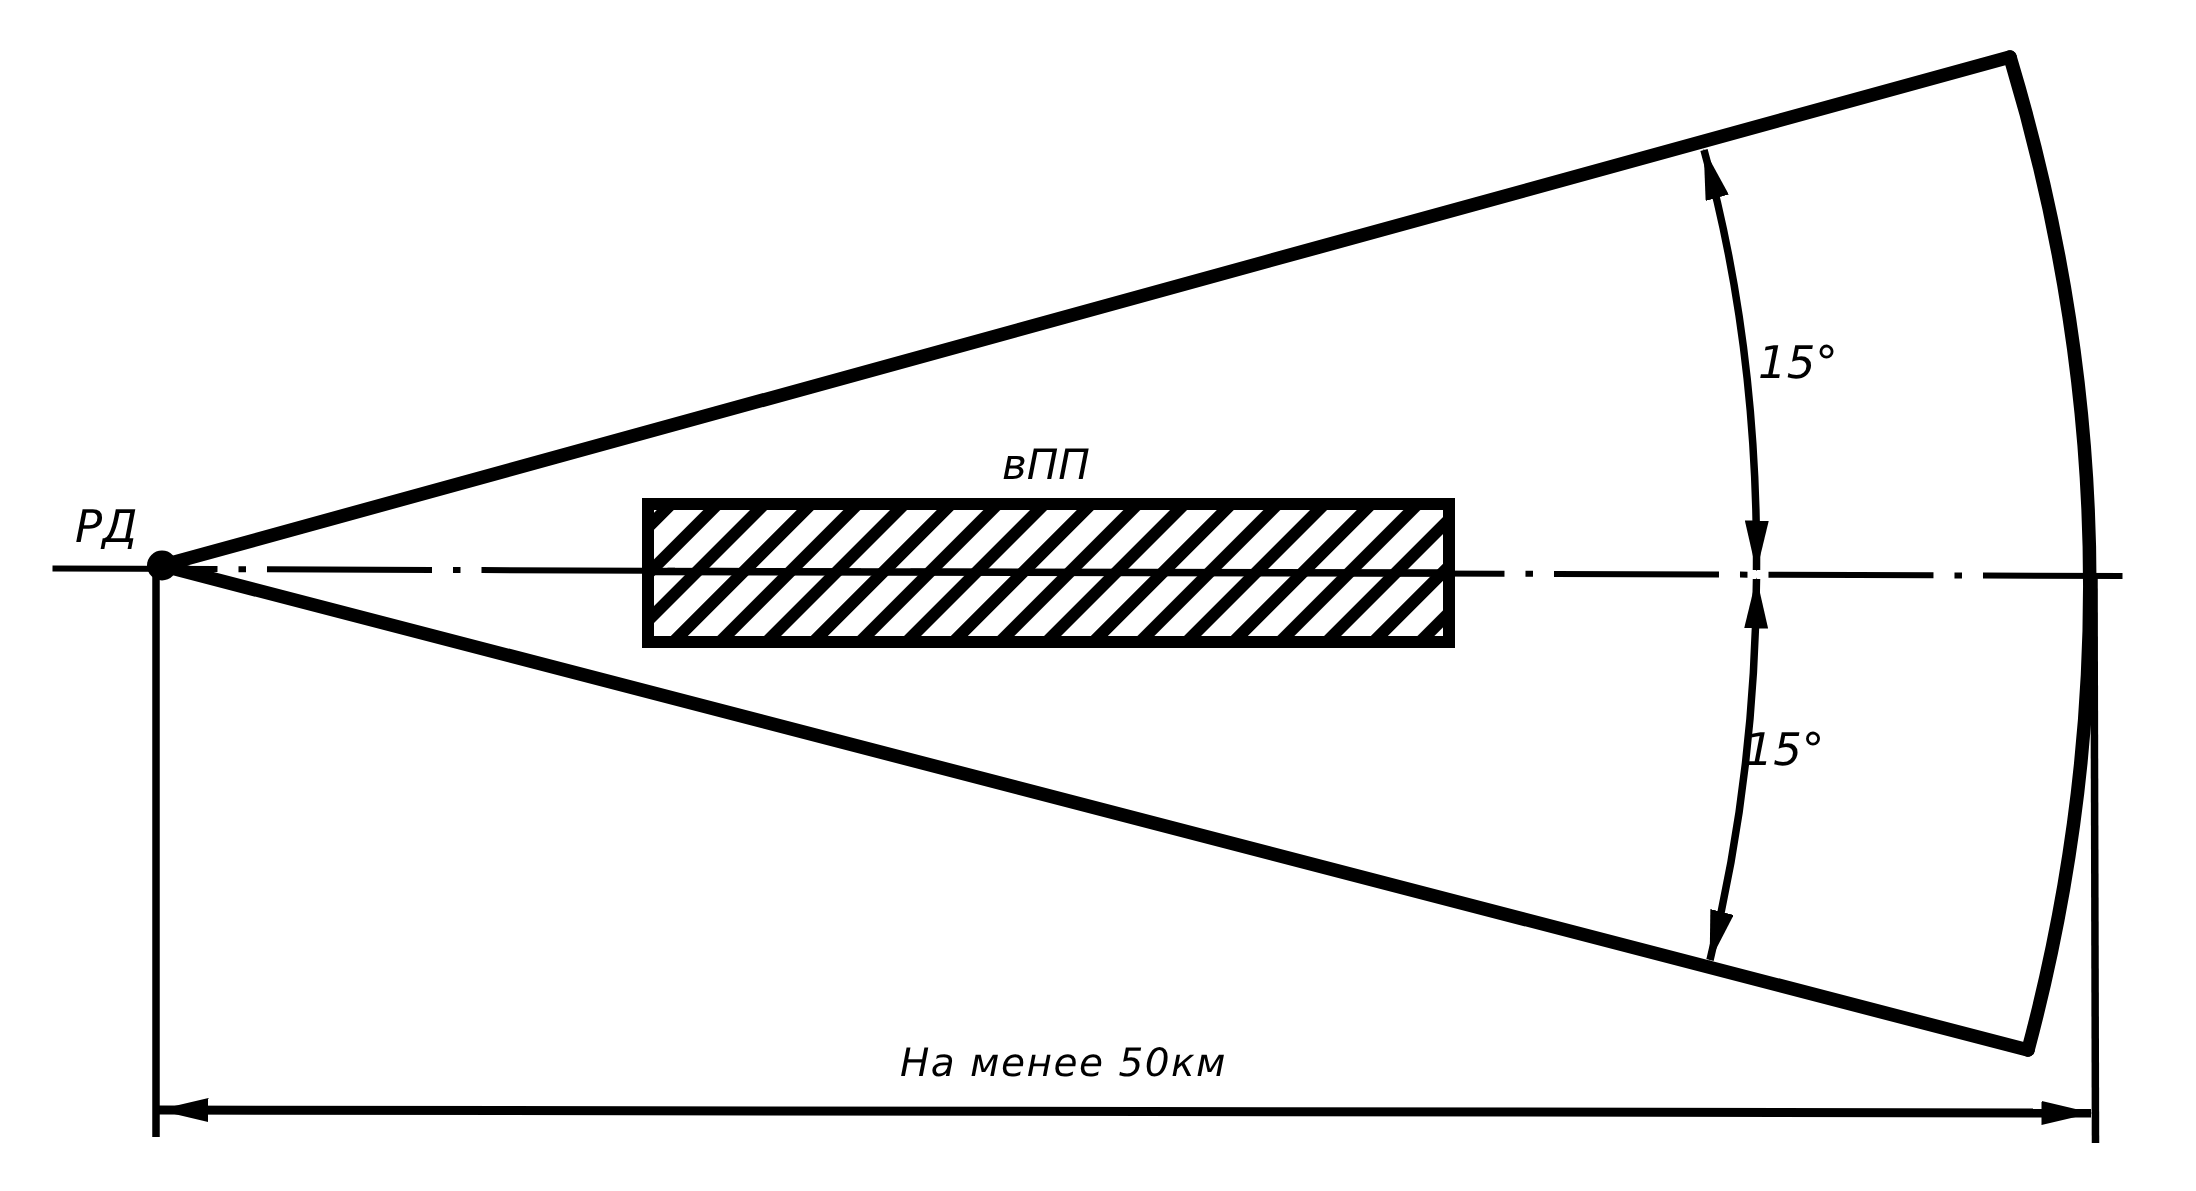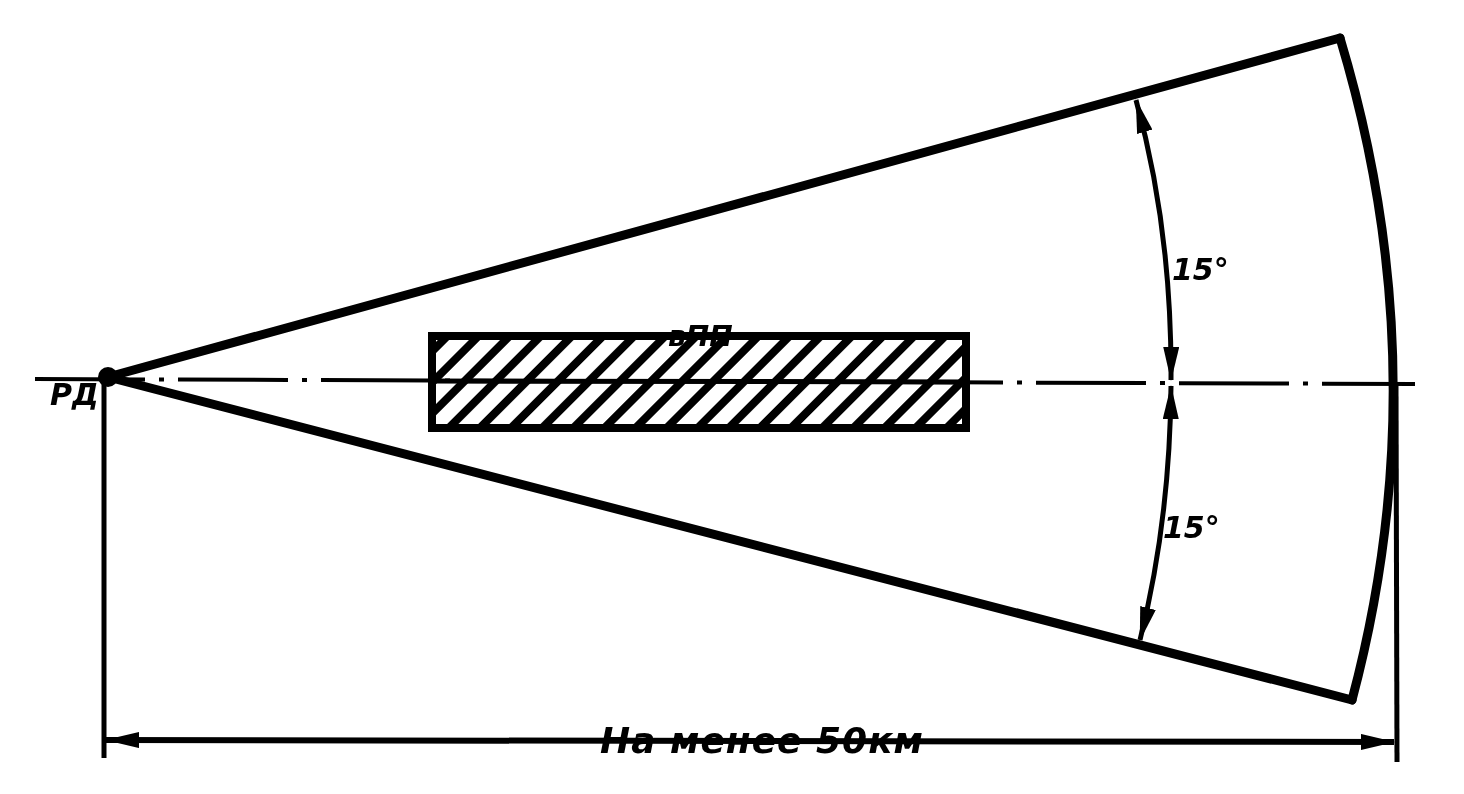--- a/index.html
+++ b/index.html
@@ -1,32 +1,31 @@
 <!DOCTYPE html>
 <html><head>
 <meta charset="utf-8">
 <style>
   html, body { margin: 0; padding: 0; background: #ffffff; }
   body { width: 1464px; height: 794px; overflow: hidden; position: relative; }
   #diagram { position: absolute; left: 0; top: 0; width: 1464px; height: 794px; }
   .lbl {
     position: absolute;
     font-family: "DejaVu Sans", sans-serif;
-    font-weight: bold;
+    font-weight: normal;
     font-style: italic;
     color: #000000;
     white-space: nowrap;
     line-height: 1;
-    margin-top: 27px;
   }
-  #lbl-rd { left: 50px; top: 353px; font-size: 30px; text-align: center; }
+  #lbl-rd { left: 50px; top: 337px; font-size: 30px; text-align: center; }
   #lbl-runway { left: 668px; top: 296px; font-size: 28px; }
   #lbl-angle-top { left: 1172px; top: 228px; font-size: 30px; }
   #lbl-angle-bottom { left: 1163px; top: 486px; font-size: 30px; }
-  #lbl-distance { left: 600px; top: 696px; font-size: 36px; letter-spacing: 1px; text-align: center; }
+  #lbl-distance { left: 600px; top: 696px; font-size: 26px; letter-spacing: 1px; text-align: center; }
 </style>
 </head>
 <body>
 
 <div>
   <svg id="diagram" viewBox="0 0 1464 794" xmlns="http://www.w3.org/2000/svg">
     <defs>
       <pattern id="hatch" patternUnits="userSpaceOnUse" width="22" height="22" patternTransform="rotate(45)">
         <rect x="0" y="0" width="8" height="22" fill="#000"></rect>
       </pattern>

